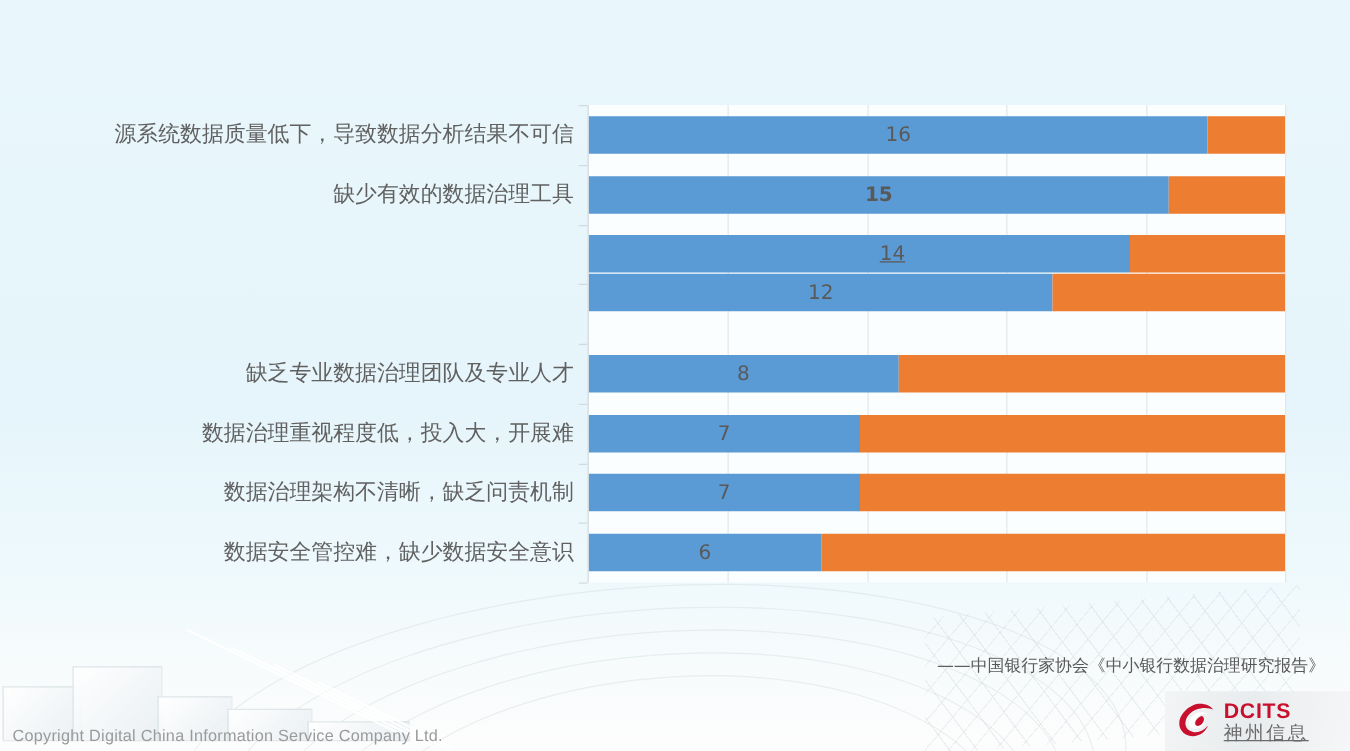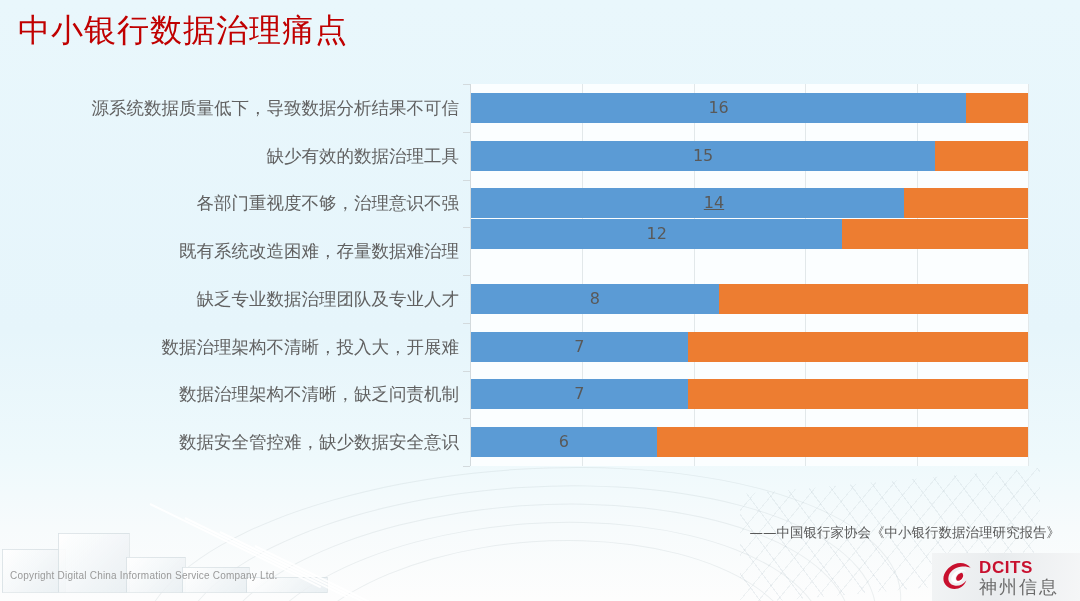--- a/index.html
+++ b/index.html
@@ -173,22 +173,22 @@
     right: 20px;
     top: 524px;
     font-size: 13.5px;
     color: #595959;
     white-space: nowrap;
     font-family: "DejaVu Sans", "Liberation Sans", sans-serif;
   }
   .copyright {
     position: absolute;
     left: 10px;
-    bottom: 20px;
-    font-size: 10px;
+    bottom: 5px;
+    font-size: 13px;
     color: #9a9a9a;
     letter-spacing: 0.2px;
     white-space: nowrap;
   }
 
   
   .logo {
     position: absolute;
     right: 0;
     bottom: 0;
@@ -209,25 +209,26 @@
   .logo-text { line-height: 1; }
   .logo-en {
     display: block;
     font-size: 17px;
     font-weight: bold;
     color: #c8102e;
     letter-spacing: 0.6px;
   }
   .logo-cn {
     display: block;
-    font-size: 18px;
+    font-size: 15px;
     color: #6b6b6b;
     letter-spacing: 2px;
     margin-top: 2px;
     font-family: "DejaVu Sans", "Liberation Sans", sans-serif;
+    text-decoration: underline;
   }
 </style>
 </head>
 <body>
 
 <div id="slide">
 
   <div class="bg-texture">
     <div class="wave w1"></div>
     <div class="wave w2"></div>
@@ -239,47 +240,44 @@
     <div class="blk b3"></div>
     <div class="blk b4"></div>
     <div class="blk b5"></div>
     <div class="diag d1"></div>
     <div class="diag d2"></div>
     <div class="diag d3"></div>
     <div class="diag d4"></div>
     <div class="mesh"></div>
   </div>
 
-  <div class="slide-title">中小银行数据治理痛点</div>
 
   <div id="chart">
     <div class="cat-labels" id="cat-labels">
         <div class="cat-label" style="top: 60.625px;">缺少有效的数据治理工具</div>
         <div class="cat-label" style="top: 12.875px;">源系统数据质量低下，导致数据分析结果不可信</div>
-        <div class="cat-label" style="top: 108.375px;">各部门重视度不够，治理意识不强</div>
-        <div class="cat-label" style="top: 156.125px;">既有系统改造困难，存量数据难治理</div>
         <div class="cat-label" style="top: 203.875px; text-align: right;">缺乏专业数据治理团队及专业人才</div>
-        <div class="cat-label" style="top: 251.625px;">数据治理架构不清晰，投入大，开展难</div>
+        <div class="cat-label" style="top: 251.625px;">数据治理重视程度低，投入大，开展难</div>
         <div class="cat-label" style="top: 299.375px;">数据治理架构不清晰，缺乏问责机制</div>
         <div class="cat-label" style="top: 347.125px;">数据安全管控难，缺少数据安全意识</div>
       </div>
     <div class="plot" id="plot">
         <div class="gridline" style="left: 111.4px;"></div>
         <div class="gridline" style="left: 222.8px;"></div>
         <div class="gridline" style="left: 334.2px;"></div>
         <div class="gridline" style="left: 445.6px;"></div>
         <div class="gridline" style="left: 557px;"></div>
         <div class="bar-row" style="top: 8.875px; width: 557px;">
           <div class="seg seg-a" style="left: 0px; width: 495.111px; background: rgb(91, 155, 213);"></div>
           <div class="bar-value" style="left: 0px; width: 495.111px;">16</div>
           <div class="seg seg-b" style="left: 495.111px; width: 61.8889px; background: rgb(237, 125, 49);"></div>
         </div>
         <div class="bar-row" style="top: 56.625px; width: 557px;">
           <div class="seg seg-a" style="left: 0px; width: 464.167px; background: rgb(91, 155, 213);"></div>
-          <div class="bar-value" style="left: 0px; width: 464.167px;">15</div>
+          <div class="bar-value" style="left: 0px; width: 464.167px; font-weight: bold;">15</div>
           <div class="seg seg-b" style="left: 464.167px; width: 92.8333px; background: rgb(237, 125, 49);"></div>
         </div>
         <div class="bar-row" style="top: 104.375px; width: 557px;">
           <div class="seg seg-a" style="left: 0px; width: 433.222px; background: rgb(91, 155, 213);"></div>
           <div class="bar-value" style="left: 0px; width: 486px; text-decoration: underline;">14</div>
           <div class="seg seg-b" style="left: 433.222px; width: 123.778px; background: rgb(237, 125, 49);"></div>
         </div>
         <div class="bar-row" style="top: 135px; width: 445px;">
           <div class="seg seg-a" style="left: 0px; width: 371.333px; background: rgb(91, 155, 213);"></div>
           <div class="bar-value" style="left: 0px; width: 371.333px;">12</div>

